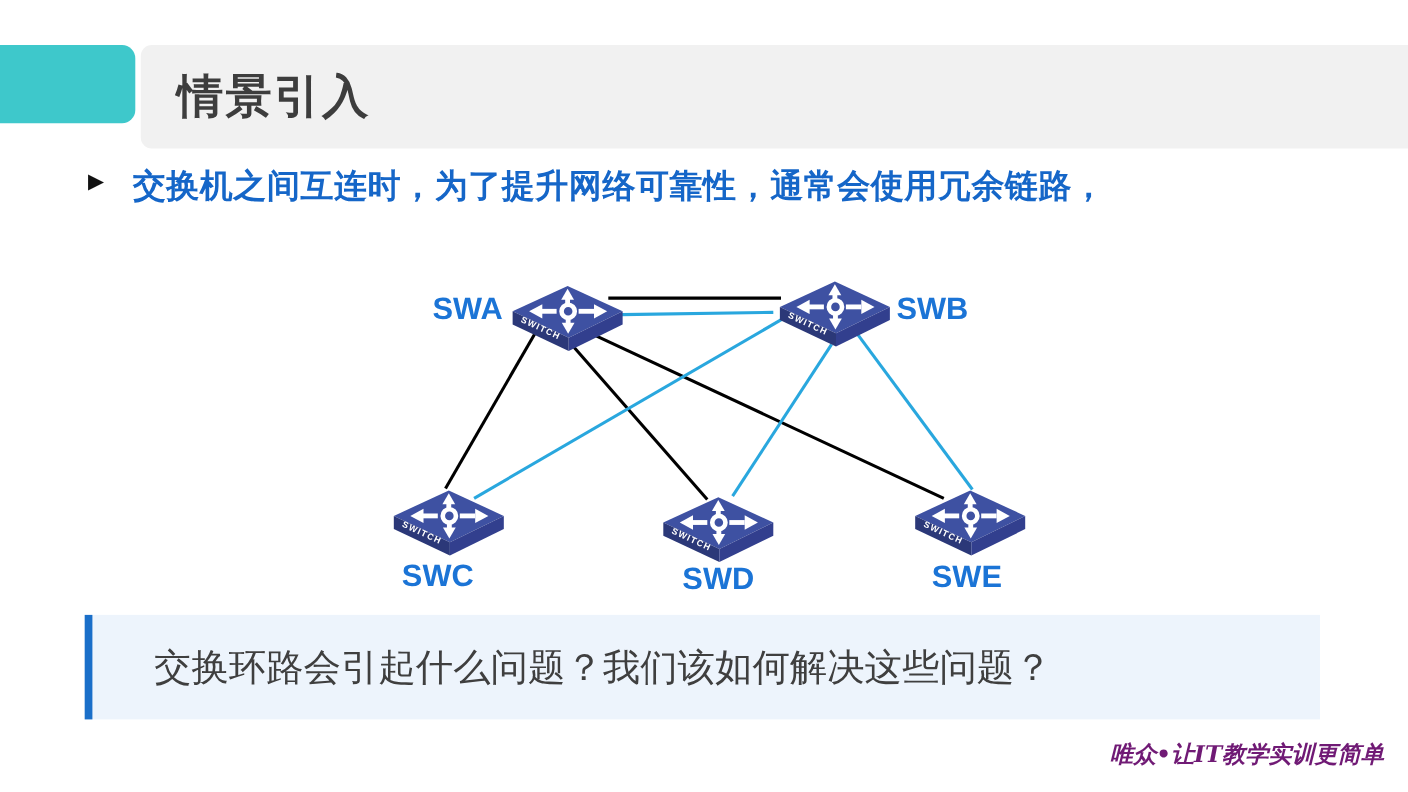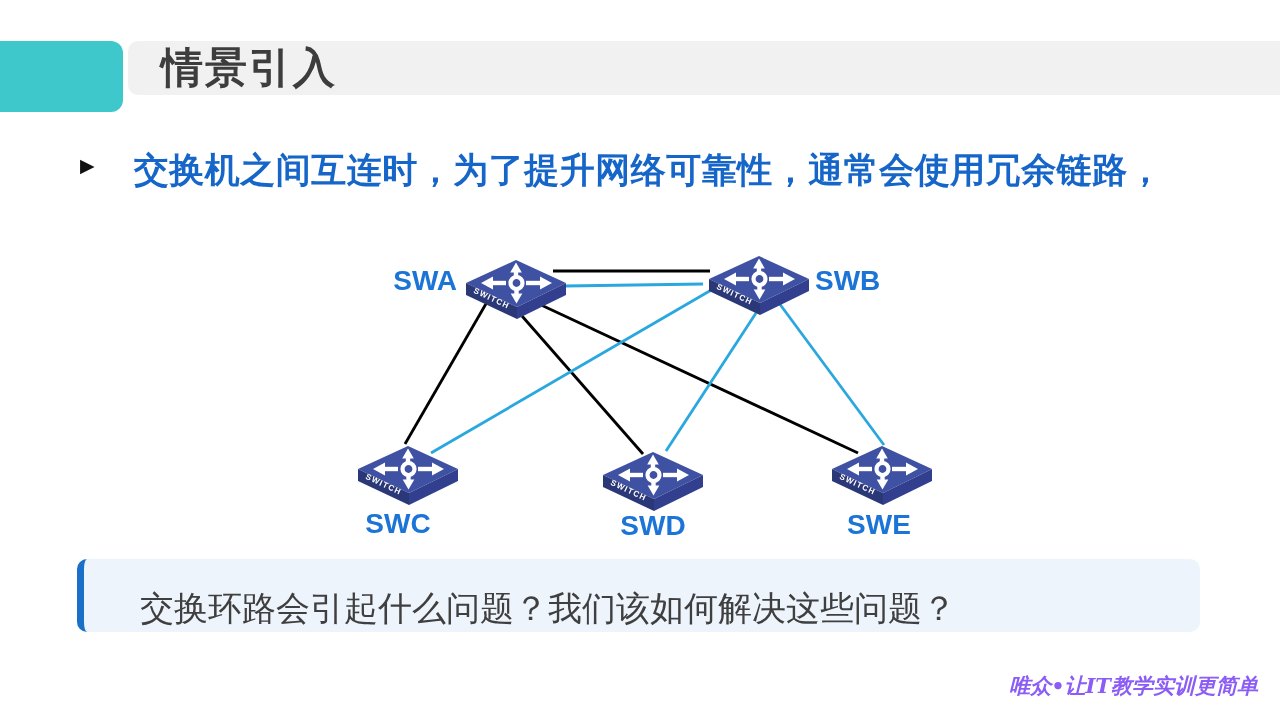--- a/index.html
+++ b/index.html
@@ -8,76 +8,76 @@
     background:#ffffff;
     font-family:"Liberation Sans","DejaVu Sans",sans-serif;
   }
   
   .accent-block{
     position:absolute;left:0;top:41px;width:123px;height:71px;
     background:var(--accent,#3EC8CB);
     border-radius:0 12px 12px 0;
   }
   .header-bar{
-    position:absolute;left:128px;top:41px;width:1152px;height:54px;
+    position:absolute;left:128px;top:41px;width:1152px;height:94px;
     background:var(--header-bar,#F1F1F1);
     border-radius:10px 0 0 10px;
     display:flex;align-items:center;
   }
   .page-title{
     padding-left:33px;
     font-size:42px;font-weight:bold;
     color:var(--header-title-color,#3D3D3D);
     letter-spacing:2px;
   }
   
   .bullet-row{
     position:absolute;left:80px;top:147px;width:1150px;
     display:flex;align-items:flex-start;
   }
   .bullet-marker{
     font-size:19px;color:#111;margin-top:9px;flex:0 0 auto;
     line-height:1;
   }
   .bullet-text{
-    margin-left:39px;
-    font-size:35px;font-weight:bold;line-height:45px;
+    margin-left:26px;
+    font-size:30px;font-weight:bold;line-height:45px;
     color:var(--bullet-color,#1566C8);
     letter-spacing:0.5px;
     text-align:right;
   }
   
   .diagram-svg{position:absolute;left:330px;top:240px;}
   .node-label{
     font-family:"Liberation Sans","DejaVu Sans",sans-serif;
     font-weight:bold;font-size:28px;
   }
   .switch-face-label{
     font-family:"Liberation Sans","DejaVu Sans",sans-serif;
     font-weight:bold;font-size:8px;letter-spacing:1.2px;
   }
   
   .callout-box{
-    position:absolute;left:77px;top:559px;width:1123px;height:73px;
+    position:absolute;left:77px;top:559px;width:1123px;height:95px;
     background:var(--callout-bg,#EDF4FC);
     border-left:7px solid var(--callout-bar,#1A6FC9);
     box-sizing:border-box;
-    display:flex;align-items:flex-end;border-radius:10px;
+    display:flex;align-items:center;
   }
   .callout-text{
     padding-left:56px;
     font-size:34px;
     color:var(--callout-text,#3F3F3F);
   }
   
   .footer-mark{
     position:absolute;right:22px;top:672px;
     font-family:"DejaVu Serif","Liberation Serif",serif;
     font-style:italic;font-weight:bold;
-    font-size:21px;color:#8b5cf6;
+    font-size:21px;color:#701a75;
   }
 </style>
 </head>
 <body style="--accent: #3EC8CB; --header-bar: #F1F1F1; --header-title-color: #3D3D3D; --bullet-color: #1566C8; --callout-bg: #EDF4FC; --callout-bar: #1A6FC9; --callout-text: #3F3F3F;">
 
 <div class="accent-block"></div>
 <div class="header-bar">
   <div class="page-title">情景引入</div>
 </div>
 

